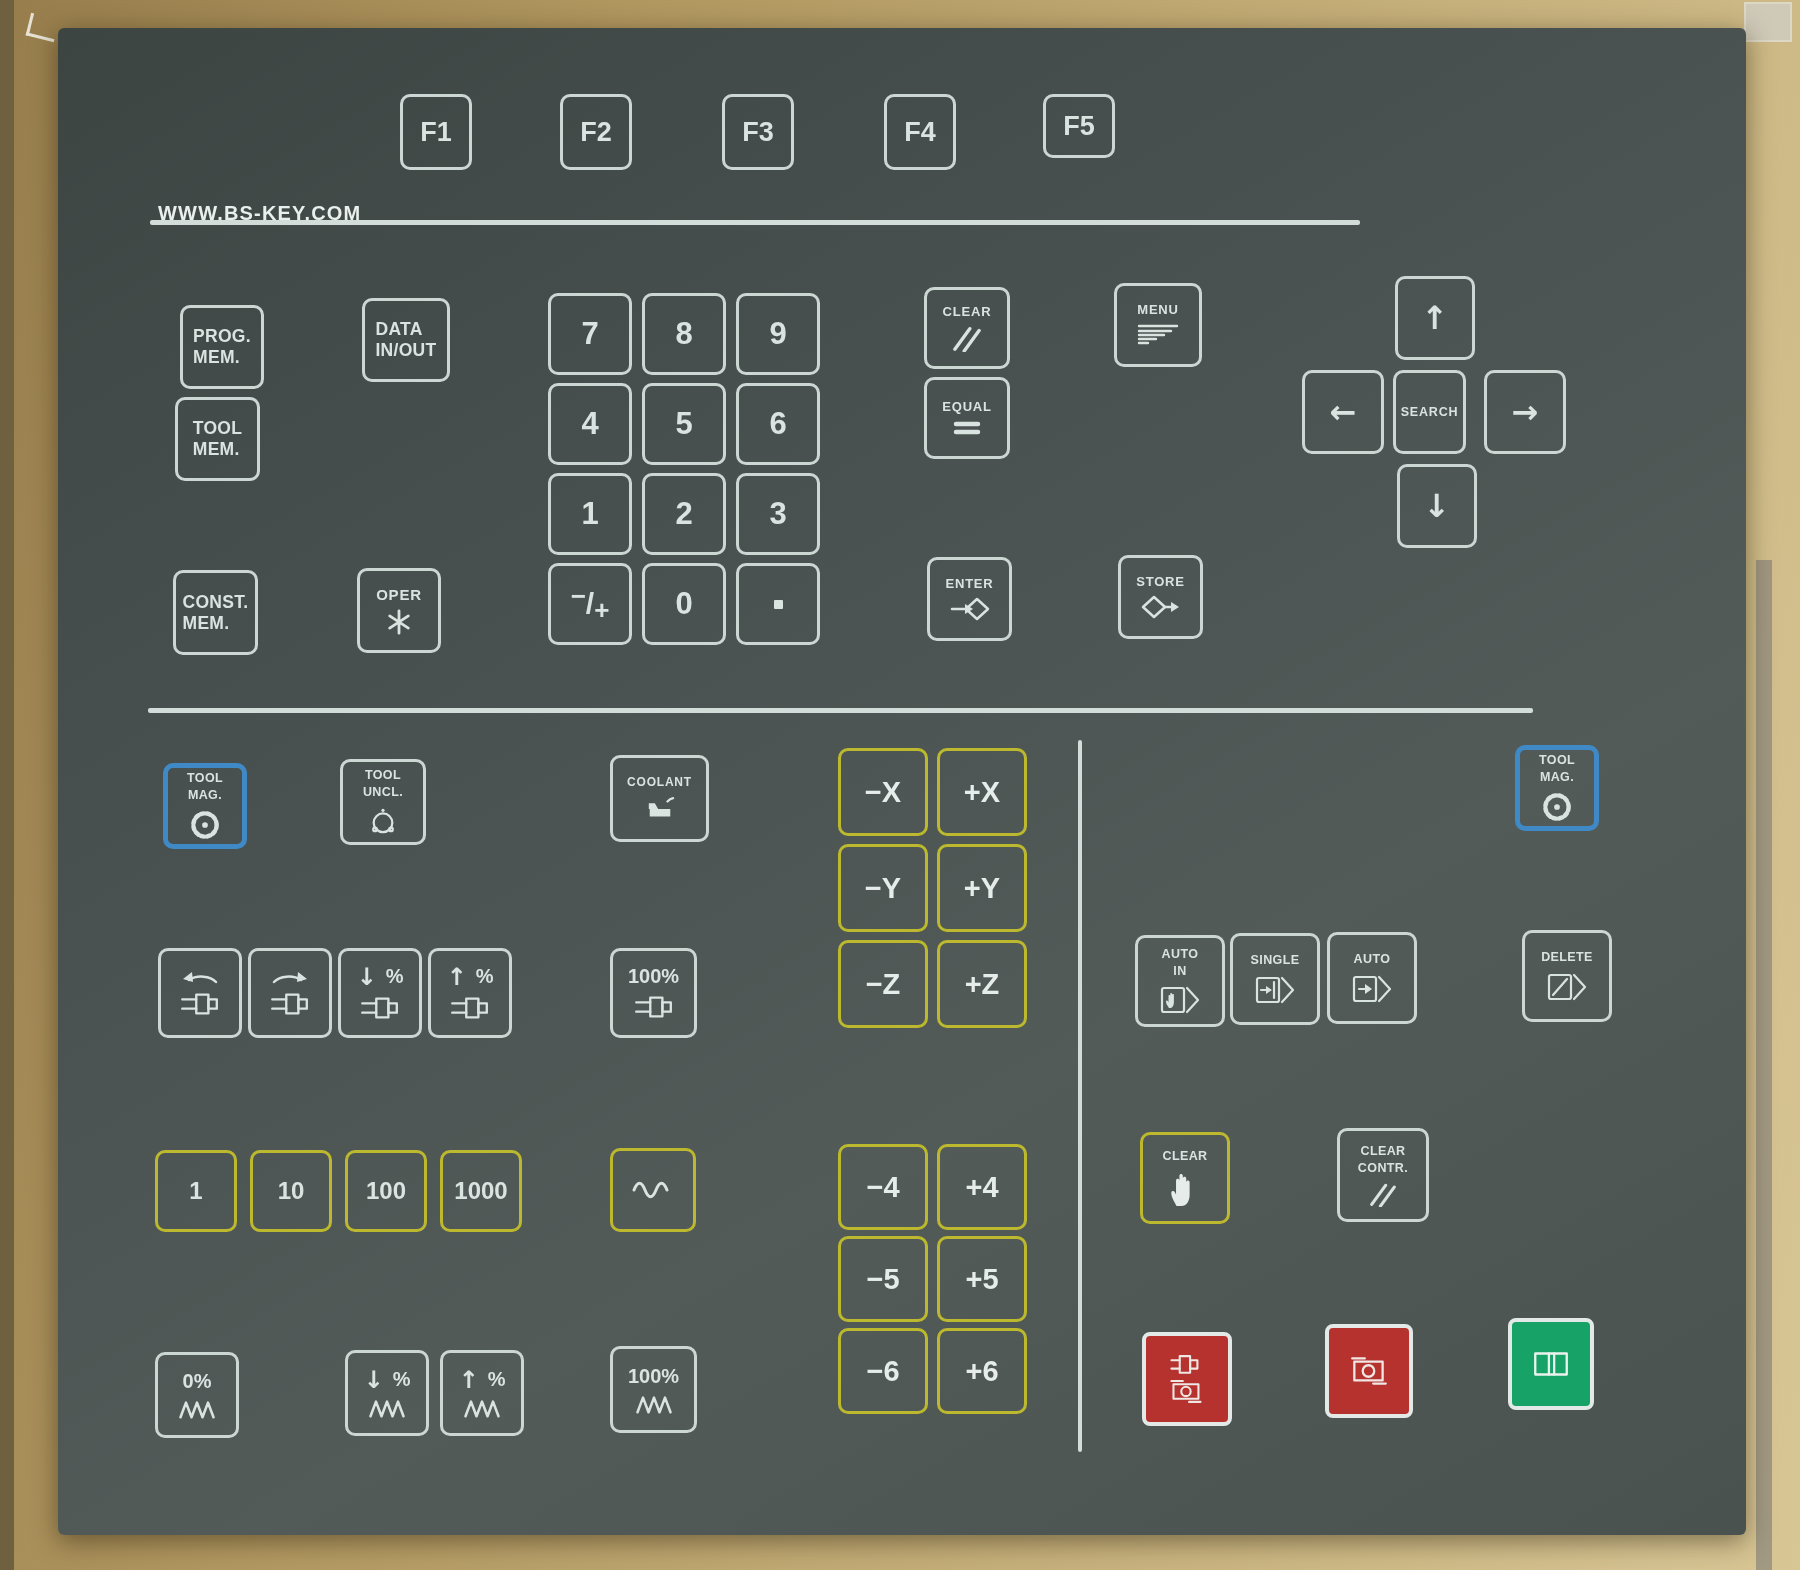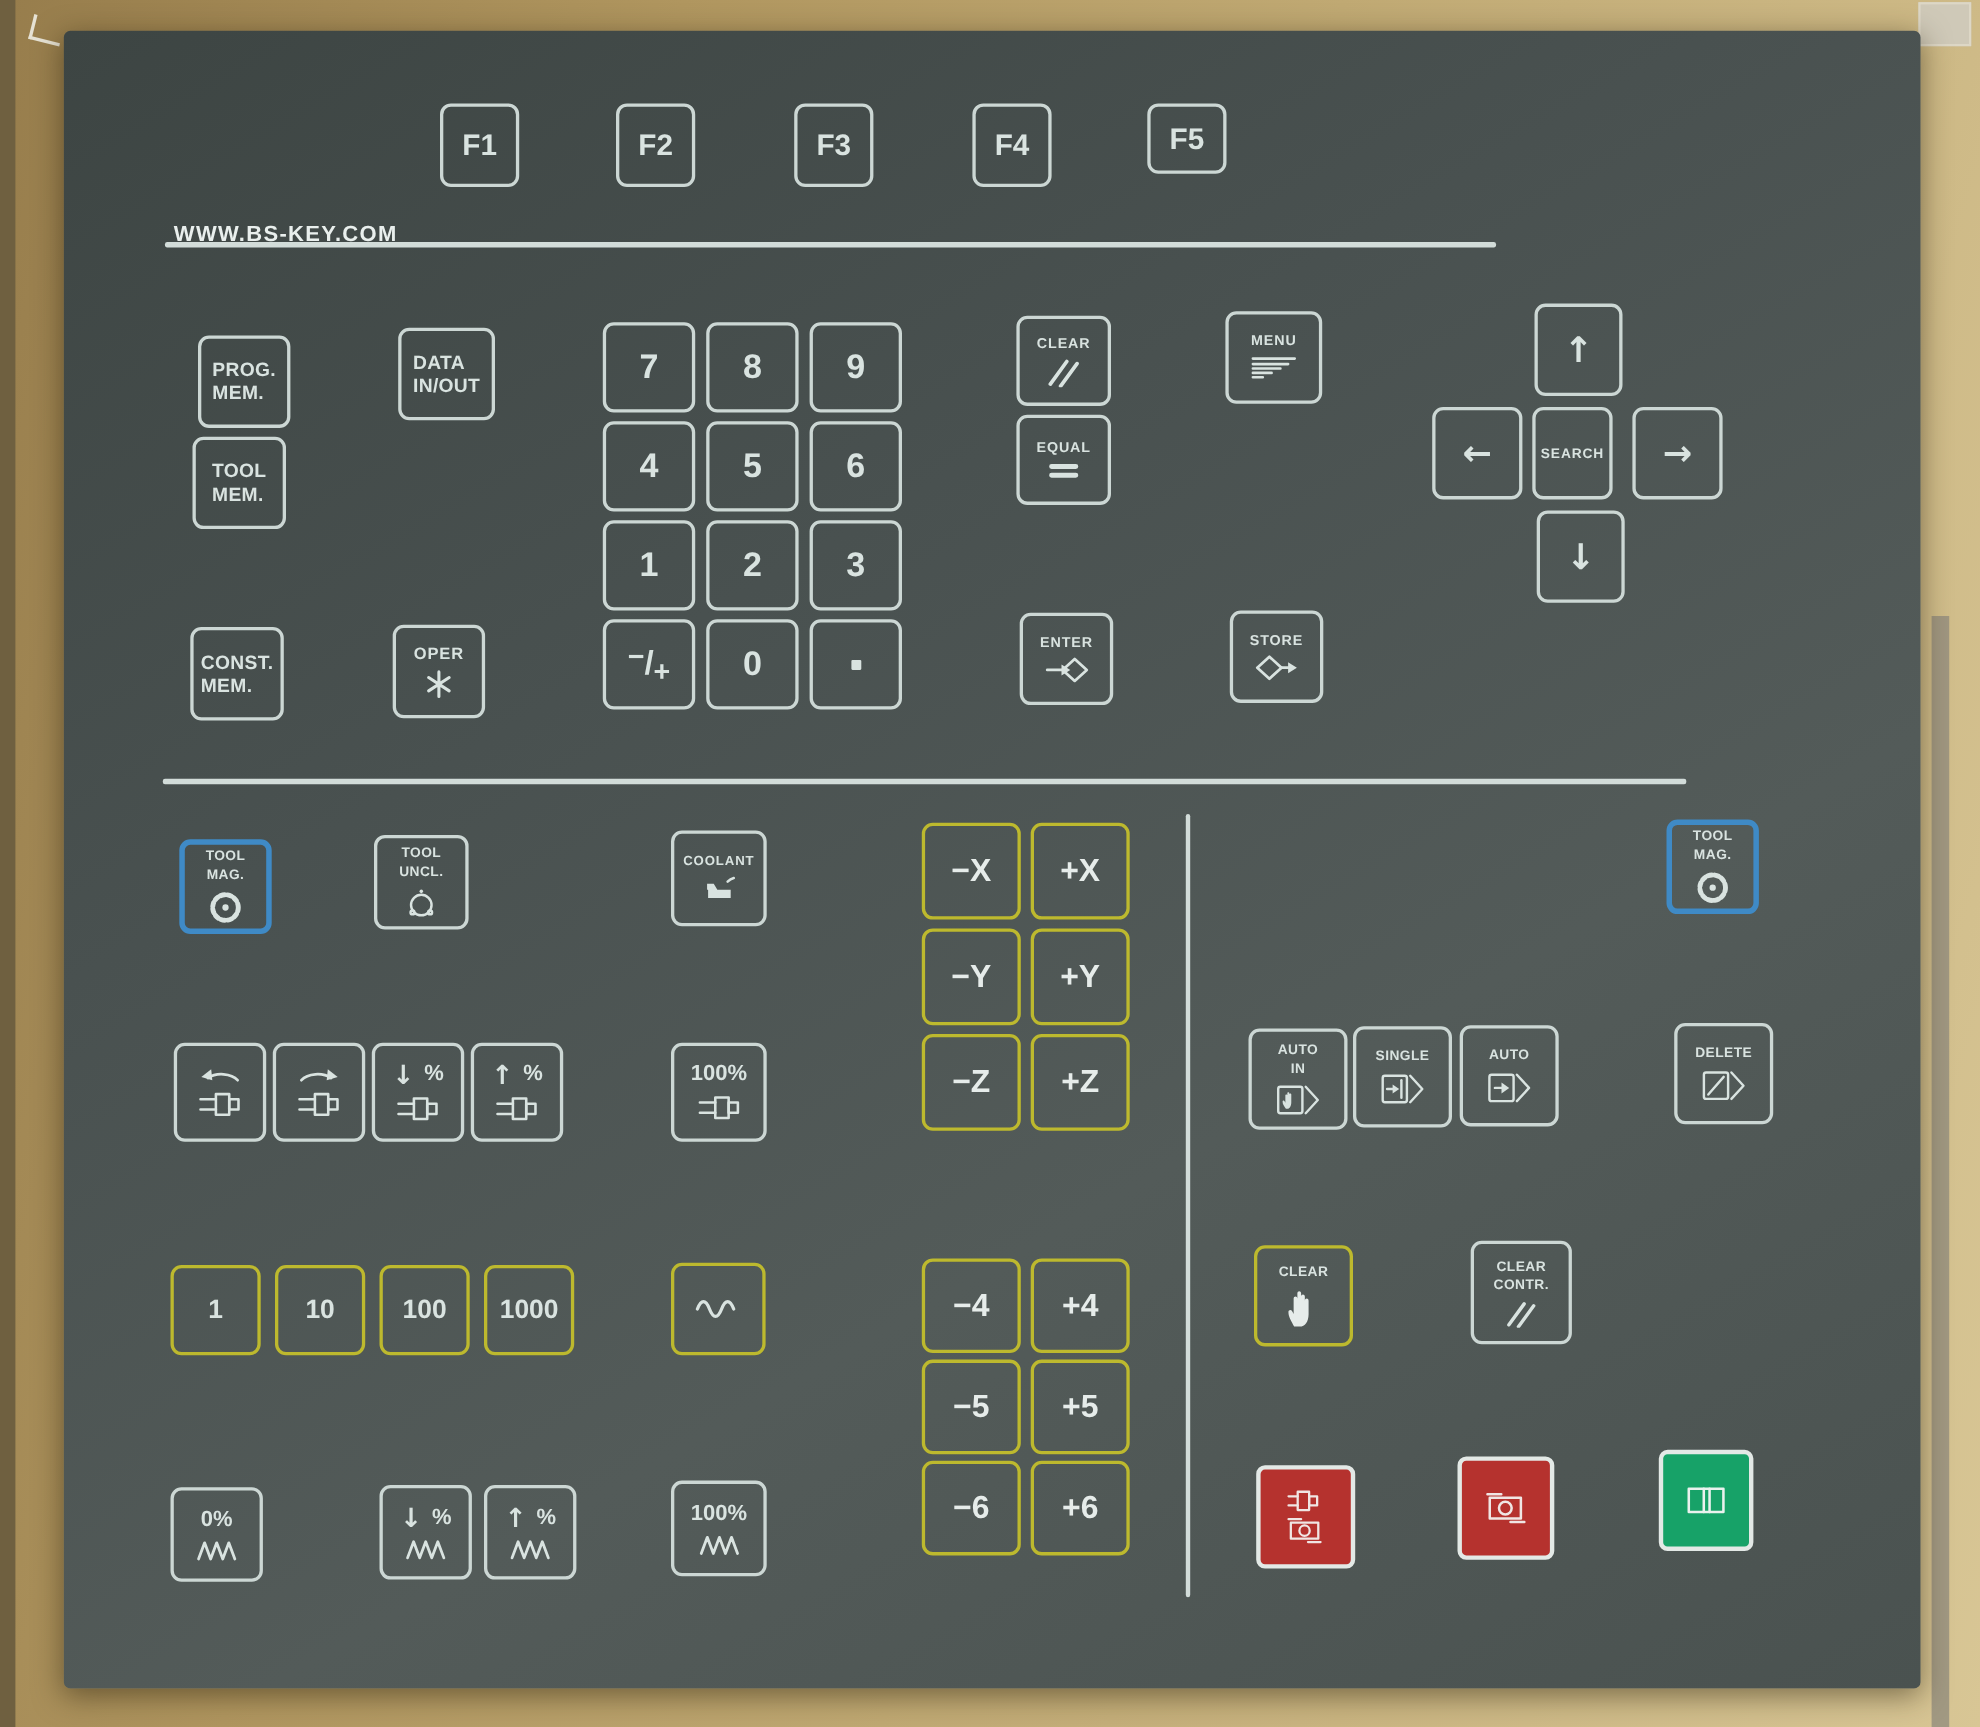--- a/index.html
+++ b/index.html
@@ -215,21 +215,21 @@
     <span class="t2"><span>TOOL</span><br><span>UNCL.</span></span>
     <span>
         <svg width="32" height="32" viewBox="0 0 36 36" class="ic">
           <circle cx="18" cy="20" r="10.5"></circle>
           <circle cx="18" cy="6" r="1.8" fill="currentColor" stroke="none"></circle>
           <circle cx="9" cy="27.5" r="2"></circle>
           <circle cx="27" cy="27.5" r="2"></circle>
         </svg>
       </span>
   </div>
-  <div class="k" style="left:552px;top:727px;width:87px;height:87px">
+  <div class="k" style="left:552px;top:727px;width:99px;height:87px">
     <span class="t" style="font-size:12px">COOLANT</span>
     <span>
         <svg width="40" height="28" viewBox="0 0 40 30" class="ic">
           <path fill="currentColor" stroke="none" d="M9 24h22v-8H18l-3.5-6H8v6h1z"></path>
           <path d="M28 8c2-2 4-3 6-3.5"></path>
         </svg>
       </span>
   </div>
   <div class="k b" style="left:1457px;top:717px;width:84px;height:86px">
     <span class="t2"><span>TOOL</span><br><span>MAG.</span></span>

